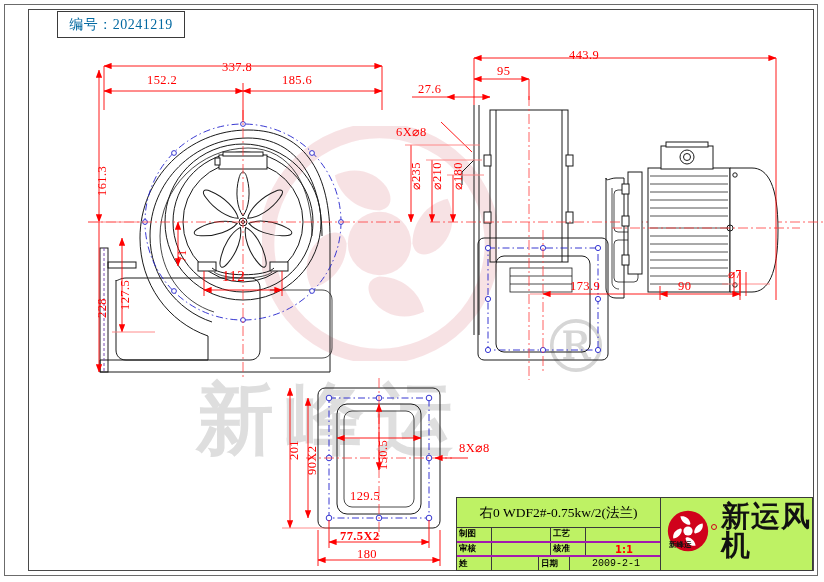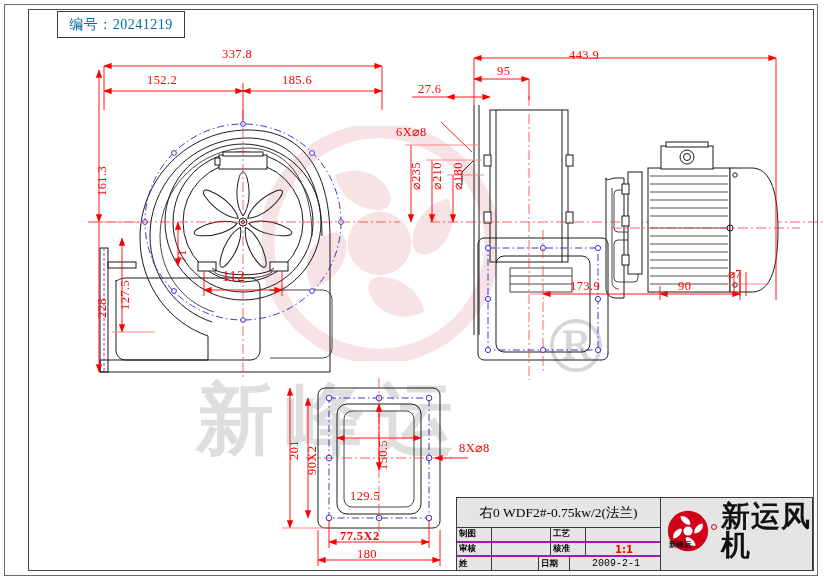--- a/index.html
+++ b/index.html
@@ -27,21 +27,21 @@
   .wm-reg{left:540px;top:305px;font-size:72px;color:#d6d6d6;z-index:2;
       font-family:"DejaVu Serif", serif;}
   .wm-fan{position:absolute;left:262px;top:126px;width:235px;height:235px;z-index:1;opacity:.30;}
   .wm-fan svg{width:100%;height:100%;}
 
   
   #dwg{position:absolute;left:0;top:0;width:824px;height:582px;z-index:10;}
 
   
   .tb{position:absolute;left:456px;top:497px;width:357px;height:74px;
-      border:1px solid #3a3a3a;box-sizing:border-box;background:#e5e5e5;
+      border:1px solid #3a3a3a;box-sizing:border-box;background:#bef264;
       display:flex;z-index:30;}
   .tb-left{width:203px;border-right:1px solid #3a3a3a;display:flex;flex-direction:column;}
   .tb-model{height:29px;display:flex;align-items:center;justify-content:center;
       border-bottom:1px solid #3a3a3a;font-size:13.5px;color:#000;white-space:nowrap;}
   .tb-rows{flex:1;display:flex;flex-direction:column;}
   .tb-row{flex:1;display:flex;border-bottom:2px solid #a21caf;}
   .tb-row:last-child{border-bottom:none;}
   .tb-c{border-right:1px solid #3a3a3a;display:flex;align-items:center;
       font-size:8.5px;font-weight:bold;padding-left:2px;color:#000;
       font-family:"DejaVu Sans", sans-serif;white-space:nowrap;overflow:hidden;}
@@ -376,21 +376,21 @@
       <line class="dl" x1="329" y1="542" x2="429" y2="542" marker-start="url(#ahs)" marker-end="url(#ah)"></line>
       <line class="dl" x1="329" y1="520" x2="329" y2="548"></line>
       <line class="dl" x1="429" y1="520" x2="429" y2="548"></line>
 
       <line class="dl" x1="318" y1="560" x2="440" y2="560" marker-start="url(#ahs)" marker-end="url(#ah)"></line>
       <line class="dl" x1="318" y1="530" x2="318" y2="566"></line>
       <line class="dl" x1="440" y1="530" x2="440" y2="566"></line>
     </g>
   </svg>
 
-  <div class="dim" style="left:222px;top:47px;text-align:right;">337.8</div>
+  <div class="dim" style="left:222px;top:60px;text-align:right;">337.8</div>
   <div class="dim" style="left:147px;top:73px;">152.2</div>
   <div class="dim" style="left:282px;top:73px;">185.6</div>
 
   <div class="dim v" style="left:95px;top:196px;">161.3</div>
   <div class="dim v" style="left:118px;top:310px;">127.5</div>
   <div class="dim v" style="left:95px;top:318px;">228</div>
 
   <div class="dim v sm" style="left:176px;top:262px;">71</div>
   <div class="dim" style="left:222px;top:268px;font-size:15px;">112</div>
 

